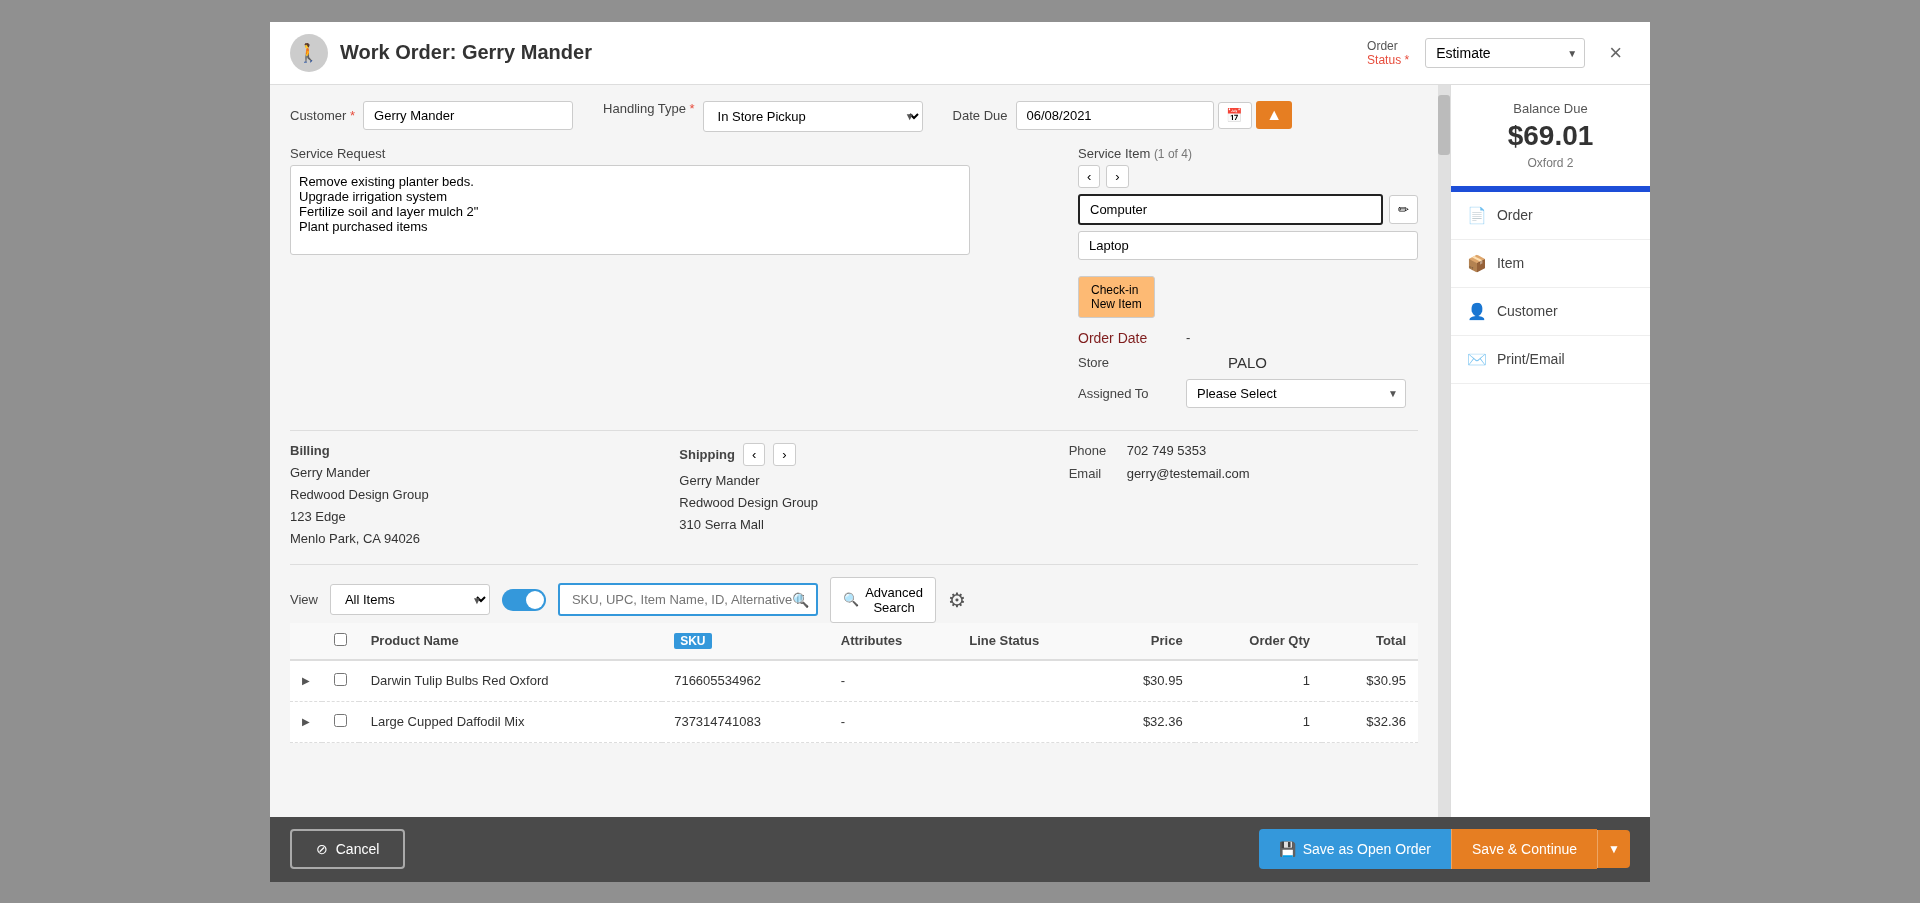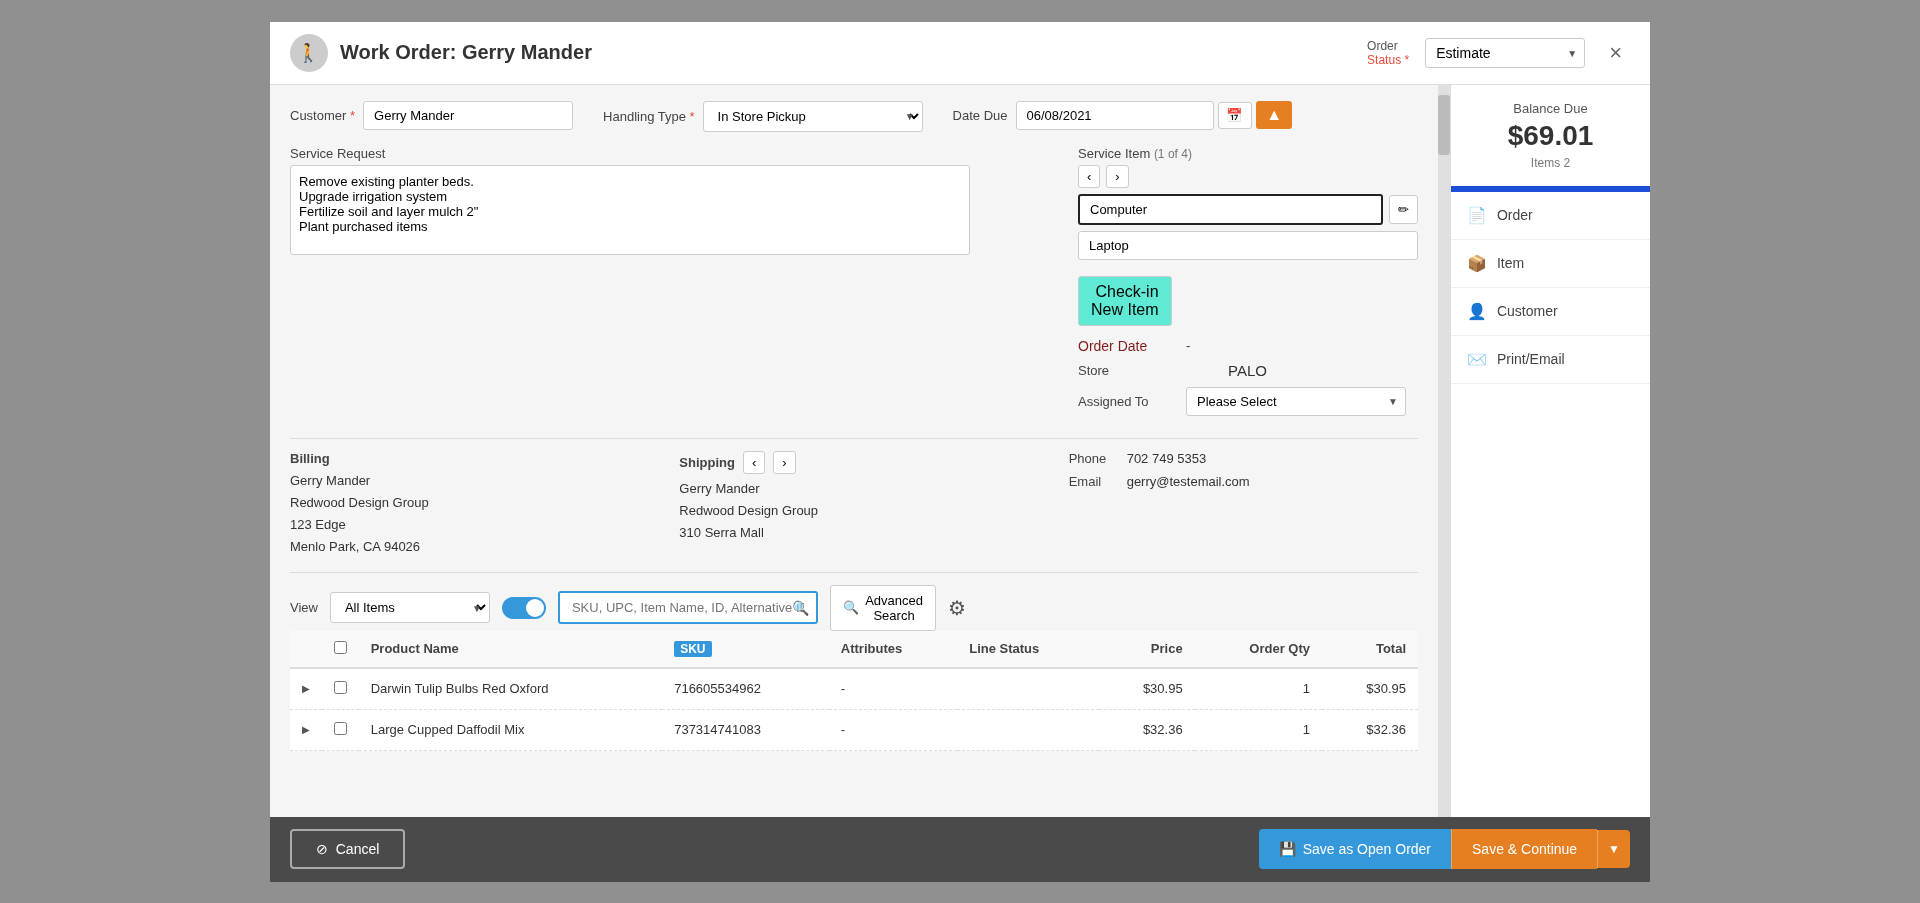--- a/index.html
+++ b/index.html
@@ -96,23 +96,23 @@
     .nav-btn {
       background: #fff; border: 1px solid #ccc; padding: 3px 8px;
       cursor: pointer; border-radius: 3px; font-size: 13px;
     }
     .edit-btn {
       background: #fff; border: 1px solid #ccc; padding: 6px 8px;
       cursor: pointer; border-radius: 3px; margin-left: 2px; font-size: 13px;
     }
 
     .checkin-btn {
-      background: #5eead4; border: 1px solid #ccc; padding: 6px 12px;
-      cursor: pointer; border-radius: 3px; font-size: 16px; margin-top: 8px;
-      text-align: right;
+      background: #fdba74; border: 1px solid #ccc; padding: 6px 12px;
+      cursor: pointer; border-radius: 3px; font-size: 12px; margin-top: 8px;
+      text-align: left;
     }
 
     .divider { border: none; border-top: 1px solid #ddd; margin: 12px 0; }
 
     .view-row { display: flex; align-items: center; gap: 12px; margin-bottom: 0; }
 
     .toggle-switch {
       width: 44px; height: 22px; background: #3498db; border-radius: 11px;
       position: relative; cursor: pointer;
     }
@@ -269,21 +269,21 @@
         <div style="display:flex; gap:30px; align-items:flex-start; margin-bottom:14px;">
 
           <div style="display:flex; align-items:center; gap:8px;">
             <label style="font-size:13px;color:#444;">
               <span>Customer</span>
               <span style="color:#e74c3c;">*</span>
             </label>
             <input type="text" class="form-input" style="width: 210px;" value="Gerry Mander">
           </div>
 
-          <div style="display:flex; align-items:center; gap:8px;">
+          <div style="display:flex; gap:8px;">
             <label style="font-size:13px;color:#444;">
               <span>Handling Type</span>
               <span style="color:#e74c3c;"> *</span>
             </label>
             <div class="select-wrapper">
               <select class="form-input handling-select">
                 <option>In Store Pickup</option>
                 <option>Delivery</option>
                 <option>Ship</option>
               </select>
@@ -471,21 +471,21 @@
 
       <div class="scrollbar-area">
         <div class="scrollbar-thumb"></div>
       </div>
 
       <div class="right-sidebar">
         <div class="balance-due-section">
           <div class="balance-due-title">Balance Due</div>
           <div class="balance-due-amount">$69.01</div>
           <div class="balance-items-count">
-            <span>Items</span>
+            <span>Oxford</span>
             <span>2</span>
           </div>
         </div>
 
         <div class="sidebar-nav-item">
           <span class="sidebar-nav-icon">📄</span>
           <span>Order</span>
         </div>
         <div class="sidebar-nav-item">
           <span class="sidebar-nav-icon">📦</span>

